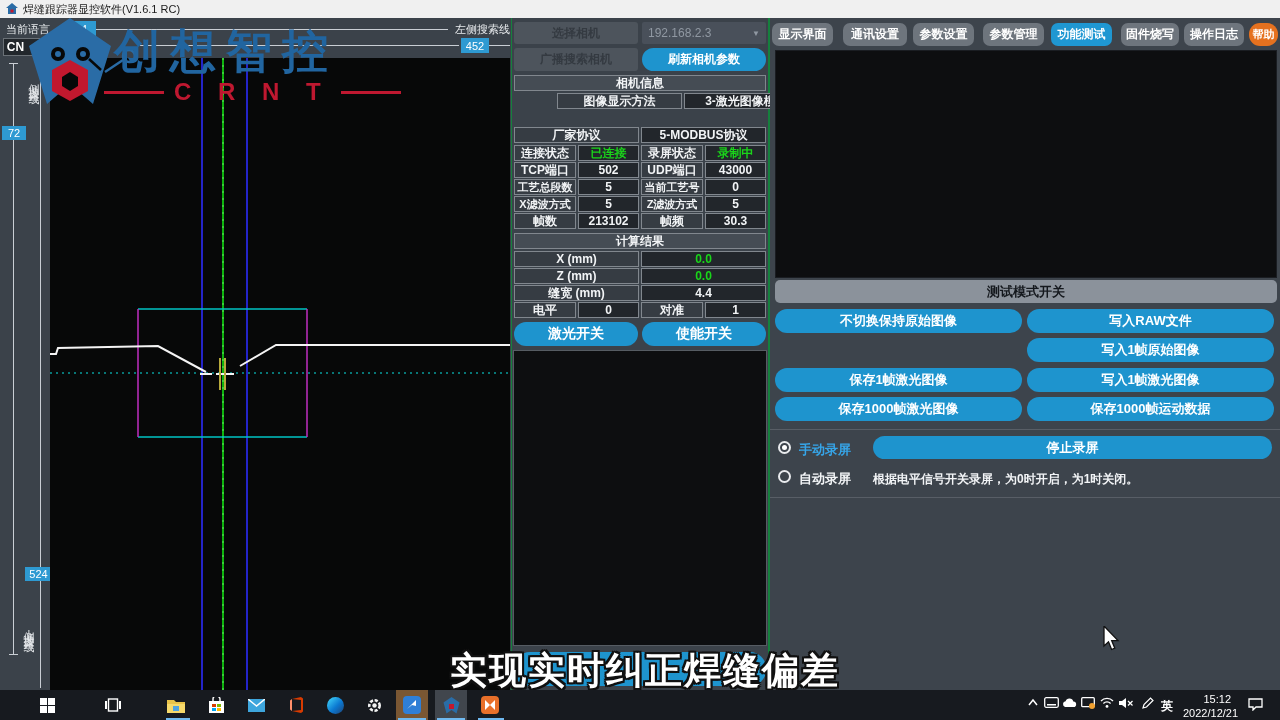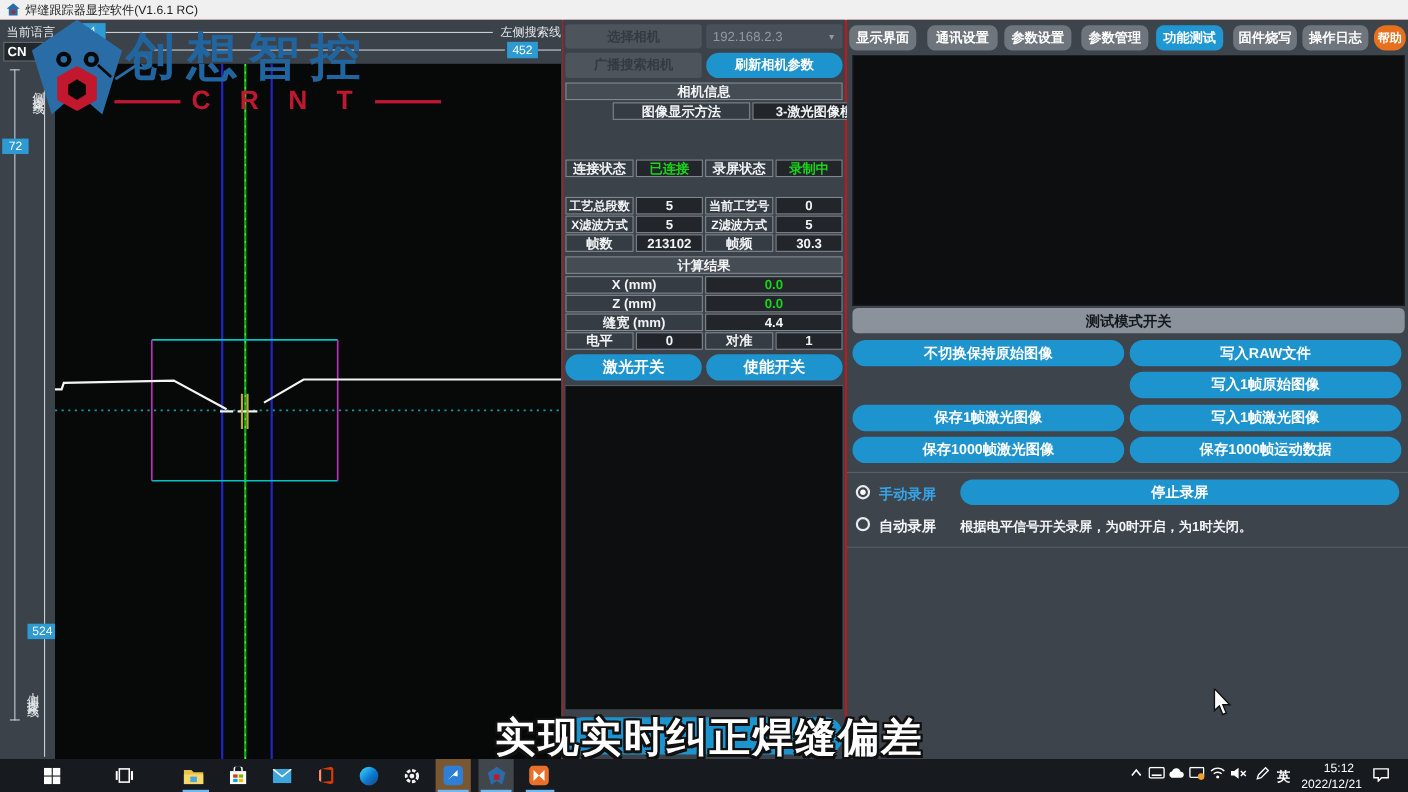--- a/index.html
+++ b/index.html
@@ -1,18 +1,18 @@
 <!DOCTYPE html>
 <html><head>
 <meta charset="utf-8">
 <style>
   * { box-sizing: border-box; margin: 0; padding: 0; }
   html,body { width:1280px; height:720px; overflow:hidden; background:#23272c;
     font-family:"Liberation Sans","DejaVu Sans",sans-serif; }
-  #stage { position:relative; width:1280px; height:720px; background:#b91c1c; }
+  #stage { position:relative; width:1280px; height:720px; background:#15803d; }
   .abs { position:absolute; }
 
   
   #titlebar { left:0; top:0; width:1280px; height:18px; background:#f0f0f0; color:#1b1b1b;
     font-size:11px; display:flex; align-items:center; padding-left:6px; gap:5px; }
 
   
   #left-panel  { left:0;   top:18px; width:511px; height:672px; background:#3b424a; }
   #mid-panel   { left:512px;top:18px; width:256px; height:672px; background:#3b424a; }
   #right-panel { left:770px;top:18px; width:510px; height:672px; background:#3d444c; }
@@ -168,26 +168,36 @@
     </div>
     <div class="abs disbtn" style="left:2px;top:30px;width:124px;height:23px;">广播搜索相机</div>
     <div class="abs bluebtn" style="left:130px;top:30px;width:124px;height:23px;font-size:12px;">刷新相机参数</div>
 
     <div class="abs hdrbar" style="left:2px;top:57px;width:252px;">相机信息</div>
 
     <div class="abs row2" style="left:2px;top:75px;width:252px;margin-left:43px;">
       <div class="cell" style="width:125px;">图像显示方法</div>
       <div class="cell cellv" style="width:125px;">3-激光图像模式</div>
     </div>
+    <div class="abs row2" style="left:2px;top:109px;width:252px;">
+      <div class="cell" style="width:125px;">厂家协议</div>
+      <div class="cell cellv" style="width:125px;">5-MODBUS协议</div>
+    </div>
 
     <div class="abs row2" style="left:2px;top:127px;width:252px;">
       <div class="cell" style="width:62px;">连接状态</div>
       <div class="cell cellv green" style="width:61px;">已连接</div>
       <div class="cell" style="width:62px;">录屏状态</div>
       <div class="cell cellv green" style="width:61px;">录制中</div>
+    </div>
+    <div class="abs row2" style="left:2px;top:144px;width:252px;">
+      <div class="cell" style="width:62px;">TCP端口</div>
+      <div class="cell cellv" style="width:61px;">502</div>
+      <div class="cell" style="width:62px;">UDP端口</div>
+      <div class="cell cellv" style="width:61px;">43000</div>
     </div>
     <div class="abs row2" style="left:2px;top:161px;width:276px;">
       <div class="cell" style="width:62px;font-size:11px;">工艺总段数</div>
       <div class="cell cellv" style="width:61px;">5</div>
       <div class="cell" style="width:62px;font-size:11px;">当前工艺号</div>
       <div class="cell cellv" style="width:61px;">0</div>
     </div>
     <div class="abs row2" style="left:2px;top:178px;width:252px;">
       <div class="cell" style="width:62px;font-size:11px;">X滤波方式</div>
       <div class="cell cellv" style="width:61px;">5</div>

